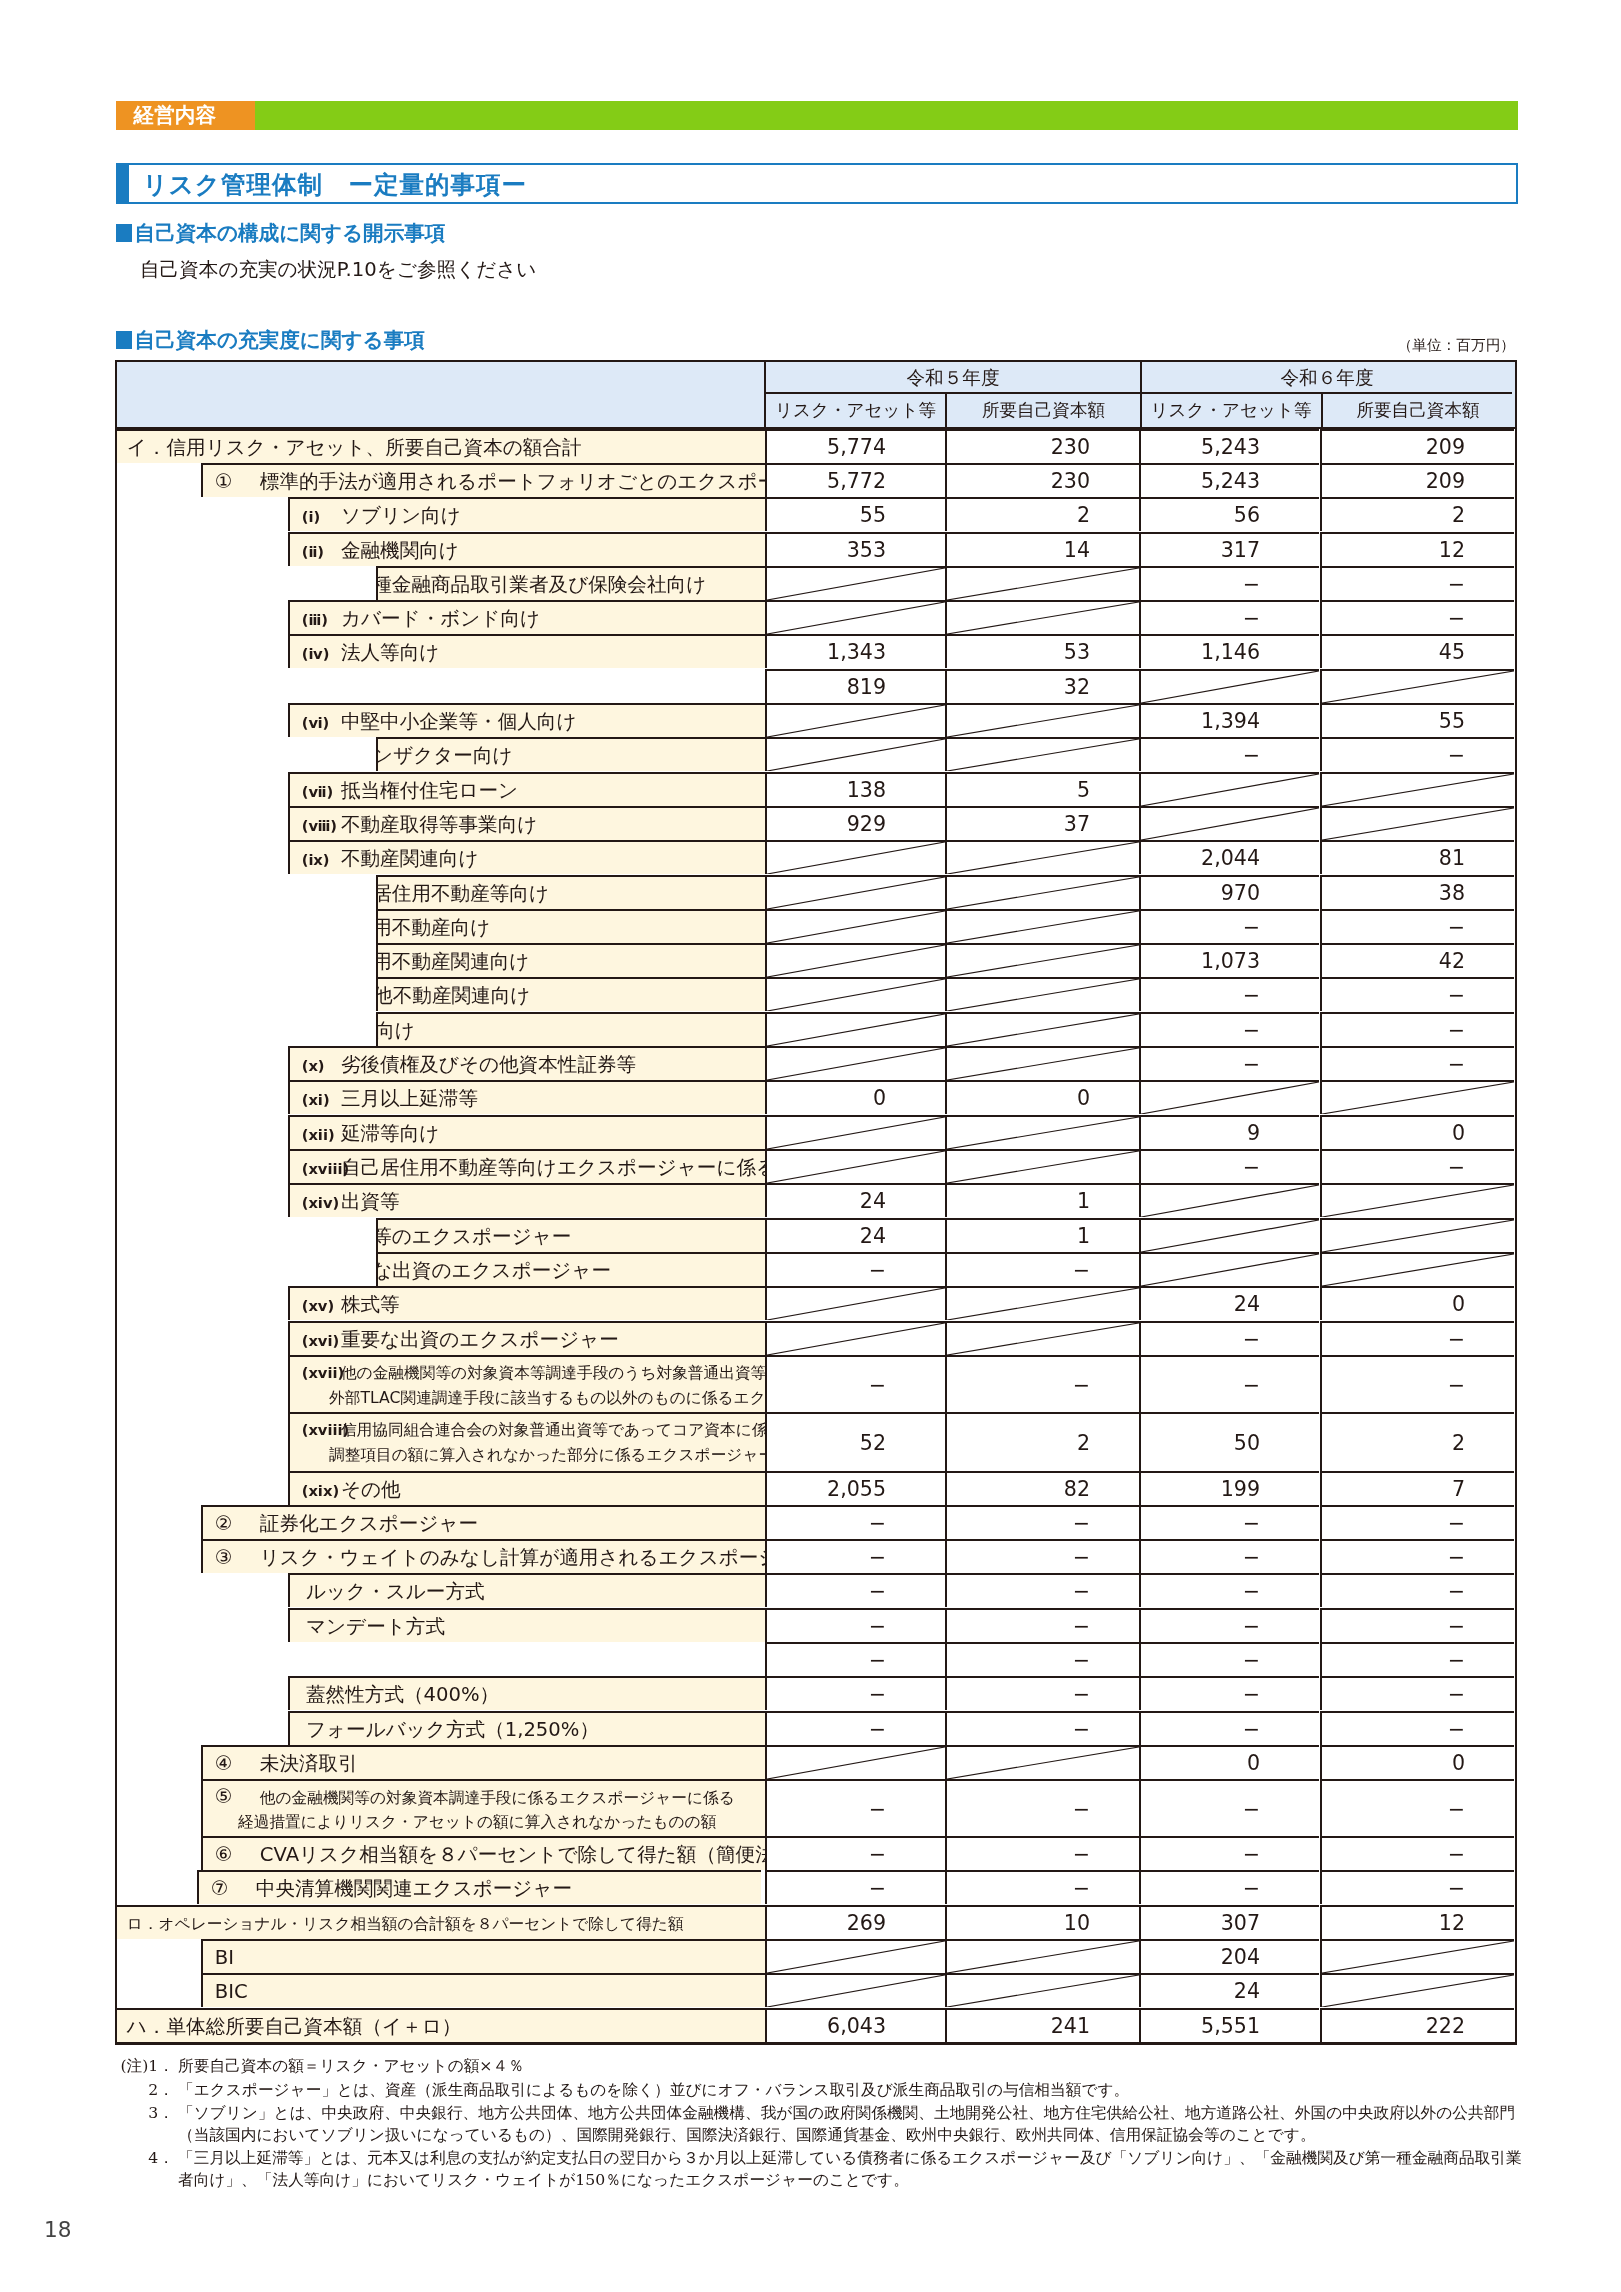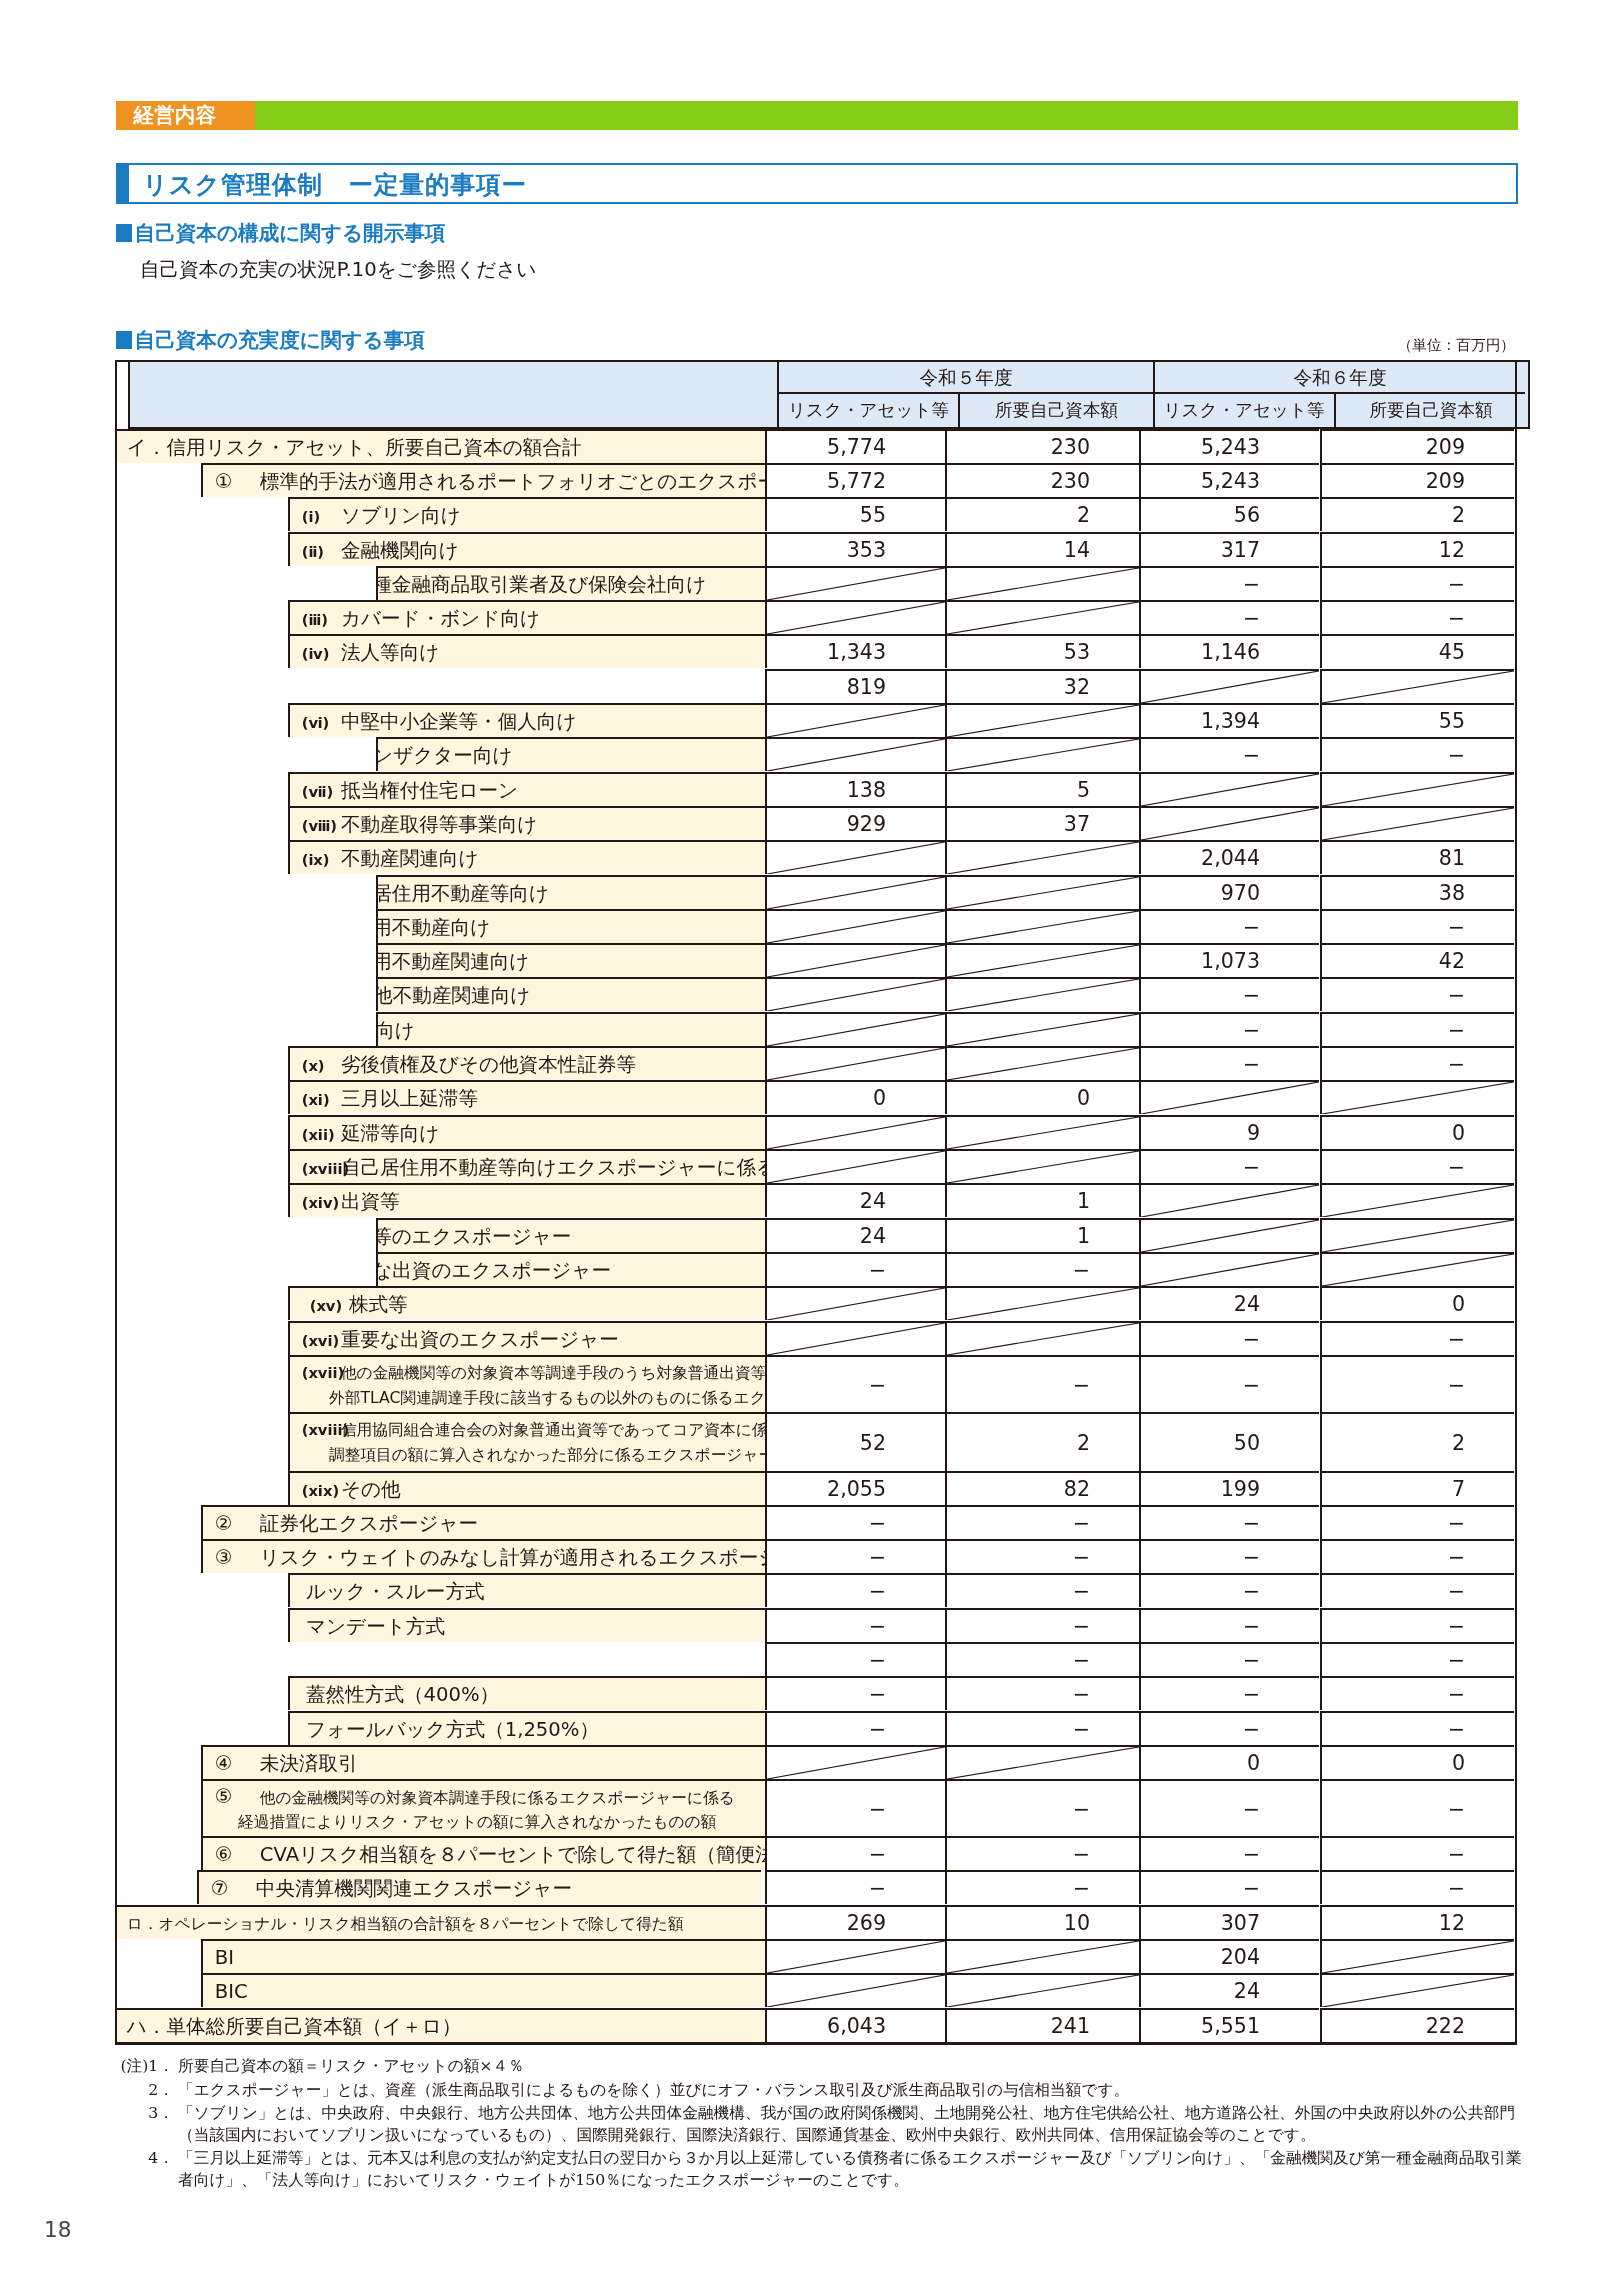--- a/index.html
+++ b/index.html
@@ -7,21 +7,21 @@
   .section-bar{position:absolute;left:116px;top:101px;width:1402px;height:29px;background:#84cc16;}
   .section-tab{position:absolute;left:0;top:0;width:139px;height:29px;background:#ee9322;color:#fff;font-size:20.6px;line-height:29px;padding-left:17.6px;box-sizing:border-box;font-weight:bold;}
   .title-box{position:absolute;left:116px;top:163px;width:1402px;height:41px;border:2.9px solid #1a7cc1;border-left:13.7px solid #1a7cc1;box-sizing:border-box;}
   .title-text{position:absolute;left:13.7px;top:2.9px;font-size:24.5px;color:#1a7cc1;font-weight:bold;letter-spacing:1px;}
   .h2{position:absolute;left:116px;font-size:20.6px;color:#1a7cc1;font-weight:bold;}
   .h2 .sq{display:inline-block;width:15.7px;height:17.6px;background:#1a7cc1;margin-right:2.9px;vertical-align:-2px;}
   .body-text{position:absolute;left:140px;font-size:19.6px;color:#231815;}
   .unit{position:absolute;right:106px;top:336px;font-size:14.7px;color:#231815;}
   
   .tbl{position:absolute;left:115px;top:360px;width:1402px;}
-  .hdr{position:absolute;left:13px;top:0;width:1402px;height:69px;background:#dde9f7;border:2.9px solid #231815;box-sizing:border-box;padding-left:42px;}
+  .hdr{position:absolute;left:0;top:0;width:1402px;height:69px;background:#dde9f7;border:2.9px solid #231815;box-sizing:border-box;padding-left:42px;}
   .hcell{position:absolute;font-size:18.6px;text-align:center;line-height:32px;color:#231815;box-sizing:border-box;}
   .row{position:absolute;left:0;width:1402px;box-sizing:border-box;}
   .lab{position:absolute;top:0;background:#fef6df;box-sizing:border-box;border-top:2px solid #231815;font-size:19.6px;color:#231815;white-space:nowrap;overflow:hidden;}
   .lab .rn{display:inline-block;width:41px;font-size:16.7px;font-weight:bold;text-align:left;padding-left:7.8px;box-sizing:border-box;}
   .val{position:absolute;top:0;box-sizing:border-box;border-top:2px solid #231815;border-left:2px solid #231815;font-size:20.6px;text-align:right;color:#231815;background:#fff;}
   .val span{position:absolute;right:0;top:0;}
   .slash{position:absolute;left:0;top:0;width:100%;height:100%;}
   .tbl-outer{position:absolute;left:115px;top:360px;width:1402px;border:2.9px solid #231815;box-sizing:border-box;pointer-events:none;}
   .notes{position:absolute;left:115px;top:2051px;width:1411px;font-size:15.7px;line-height:21.6px;color:#231815;font-family:"DejaVu Serif","Liberation Serif",serif;}
   .note{position:relative;padding-left:63px;margin-bottom:2px;}
@@ -553,21 +553,21 @@
           </svg>
         </div>
         <div class="val" style="left: 1205px; width: 194px; height: 34px;">
           <svg class="slash" viewBox="0 0 100 100" preserveAspectRatio="none">
             <line x1="0" y1="100" x2="100" y2="0" stroke="#231815" stroke-width="1.2" vector-effect="non-scaling-stroke"></line>
           </svg>
         </div>
       </div>
       <div class="row" style="top: 926px; height: 34px;">
         <div class="lab" style="left: 173px; width: 477px; height: 34px; border-left: 2px solid rgb(35, 24, 21);">
-          <div style="position: absolute; left: 3.9px; top: 4.9px; font-size: 19.6px; line-height: 23.5px;"><span class="rn" style="display: inline-block; min-width: 47px; font-size: 14.7px; margin-left: 8px;">(xv)</span><span>株式等</span></div>
+          <div style="position: absolute; left: 3.9px; top: 4.9px; font-size: 19.6px; line-height: 23.5px;"><span class="rn" style="display: inline-block; min-width: 47px; font-size: 14.7px;">(xv)</span><span>株式等</span></div>
         </div>
         <div class="val" style="left: 650px; width: 180px; height: 34px;">
           <svg class="slash" viewBox="0 0 100 100" preserveAspectRatio="none">
             <line x1="0" y1="100" x2="100" y2="0" stroke="#231815" stroke-width="1.2" vector-effect="non-scaling-stroke"></line>
           </svg>
         </div>
         <div class="val" style="left: 830px; width: 194px; height: 34px;">
           <svg class="slash" viewBox="0 0 100 100" preserveAspectRatio="none">
             <line x1="0" y1="100" x2="100" y2="0" stroke="#231815" stroke-width="1.2" vector-effect="non-scaling-stroke"></line>
           </svg>

